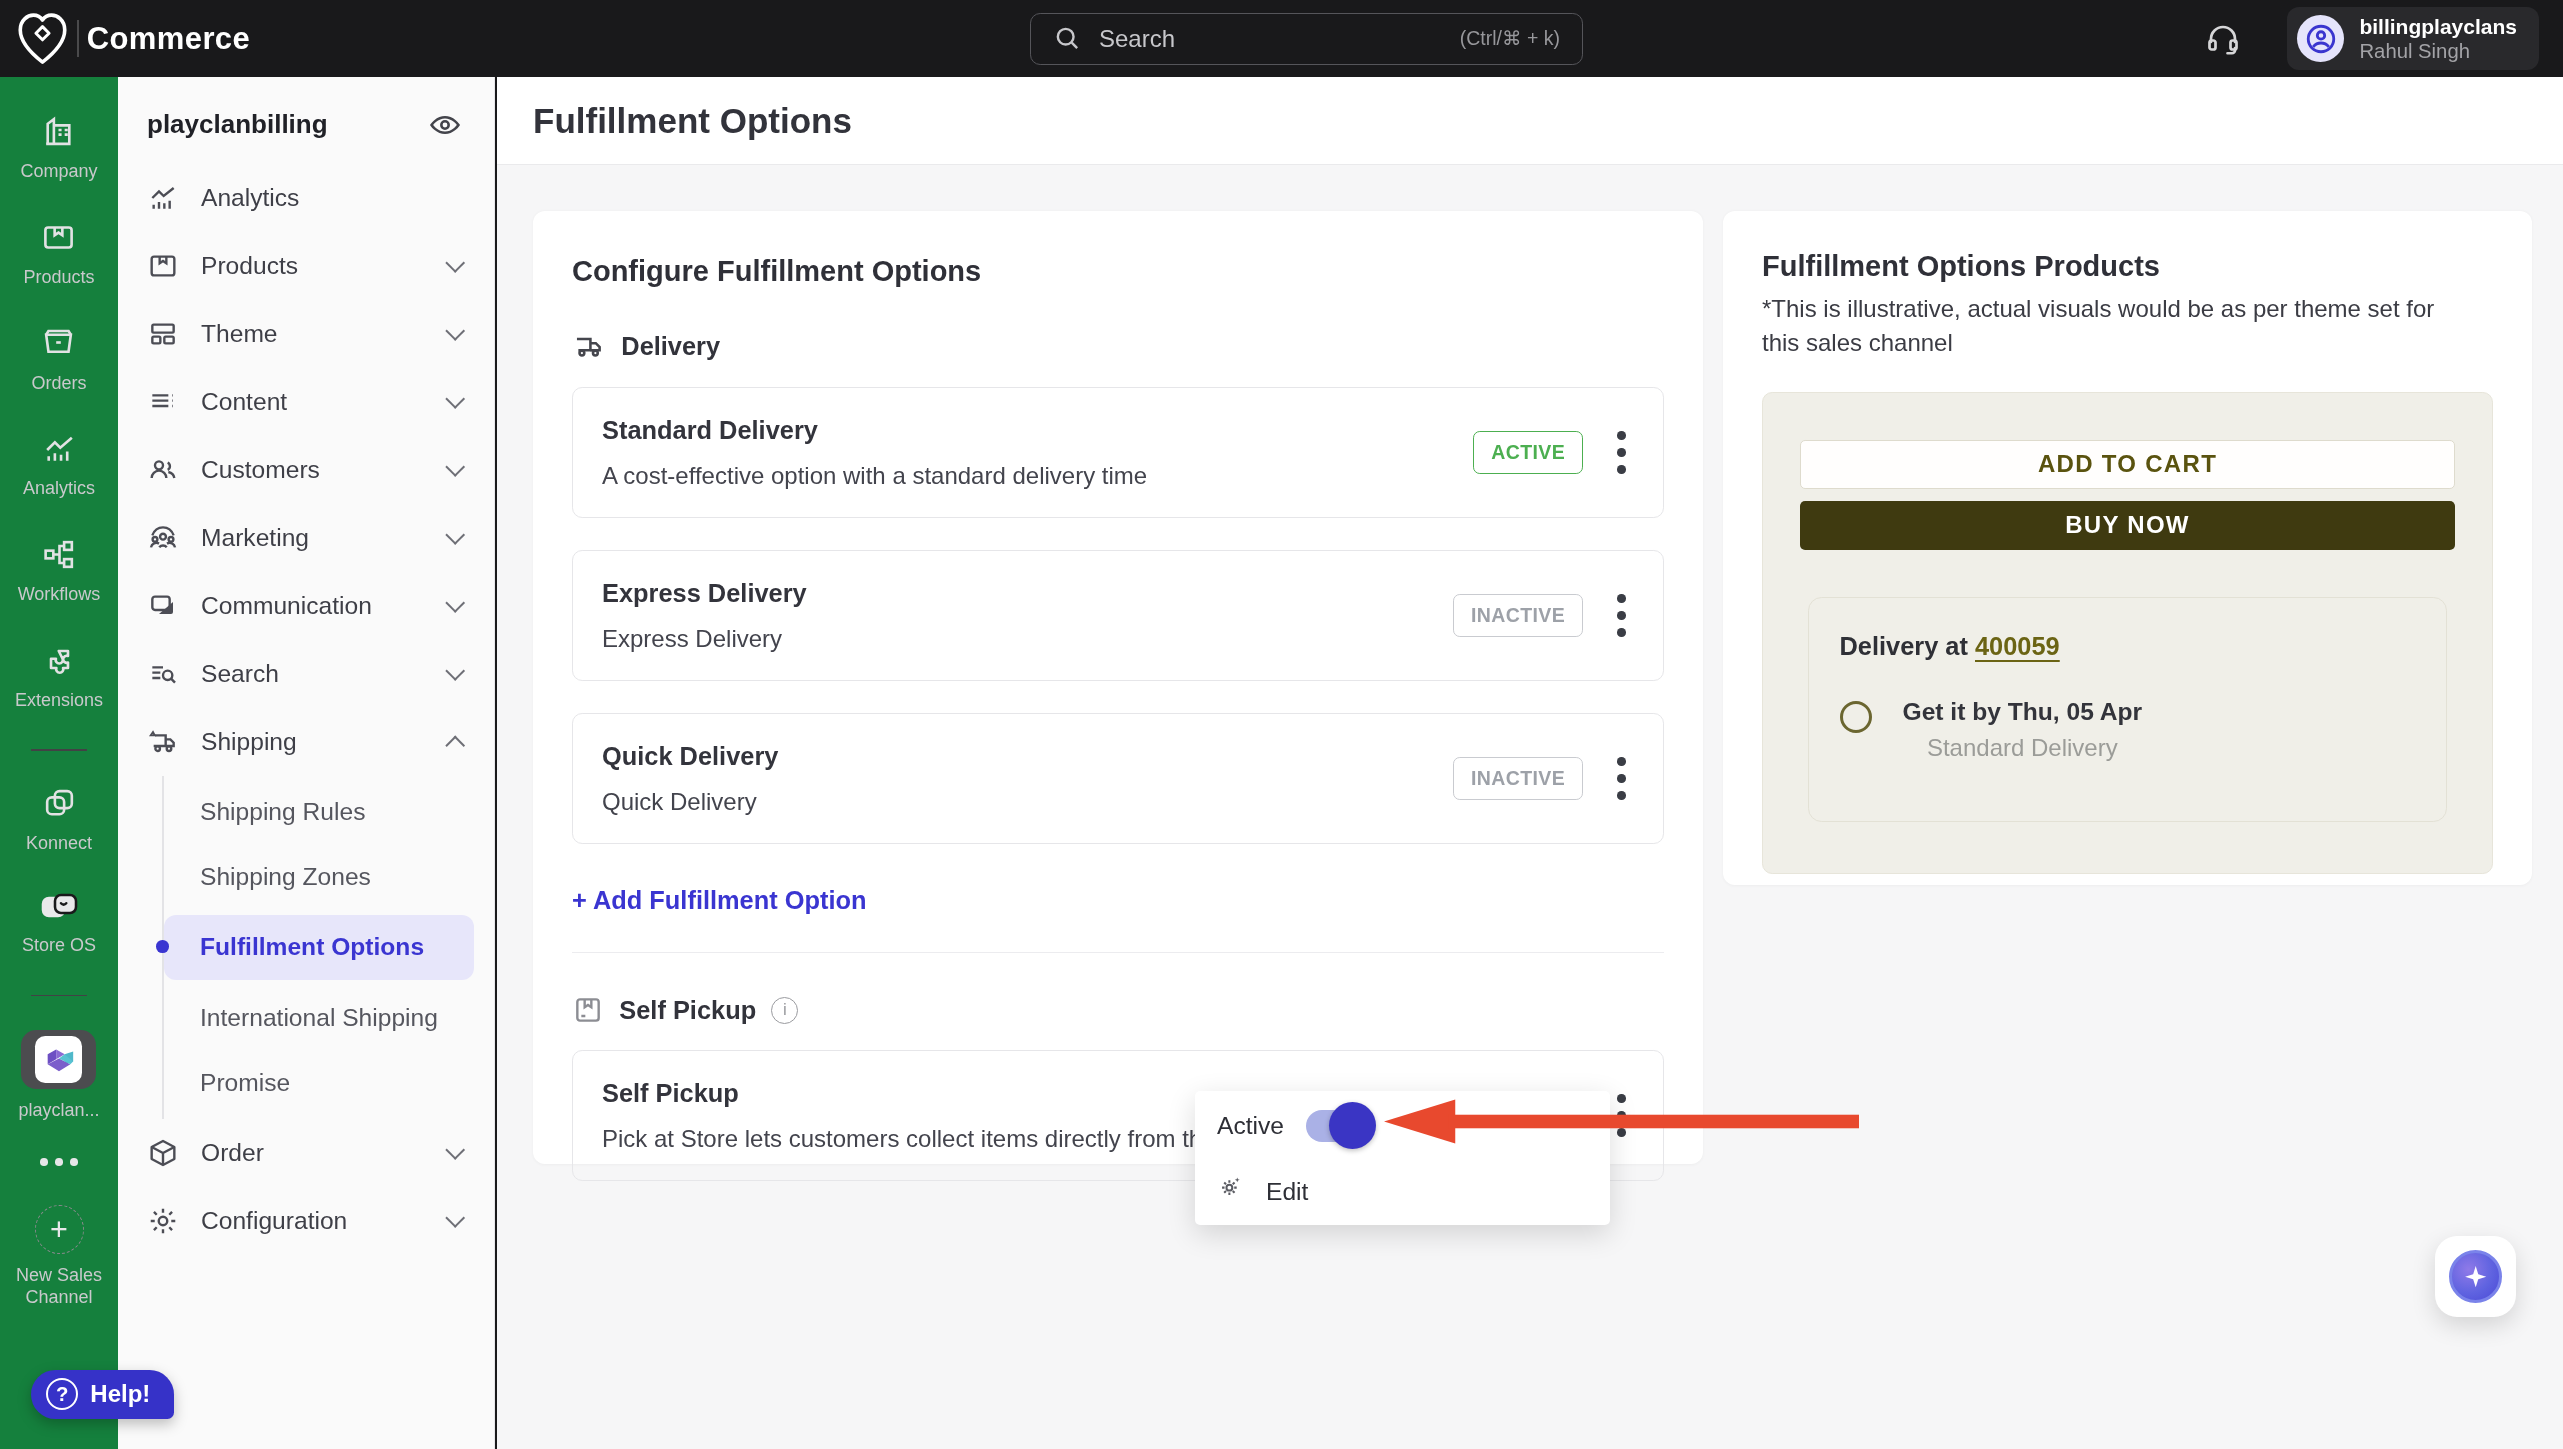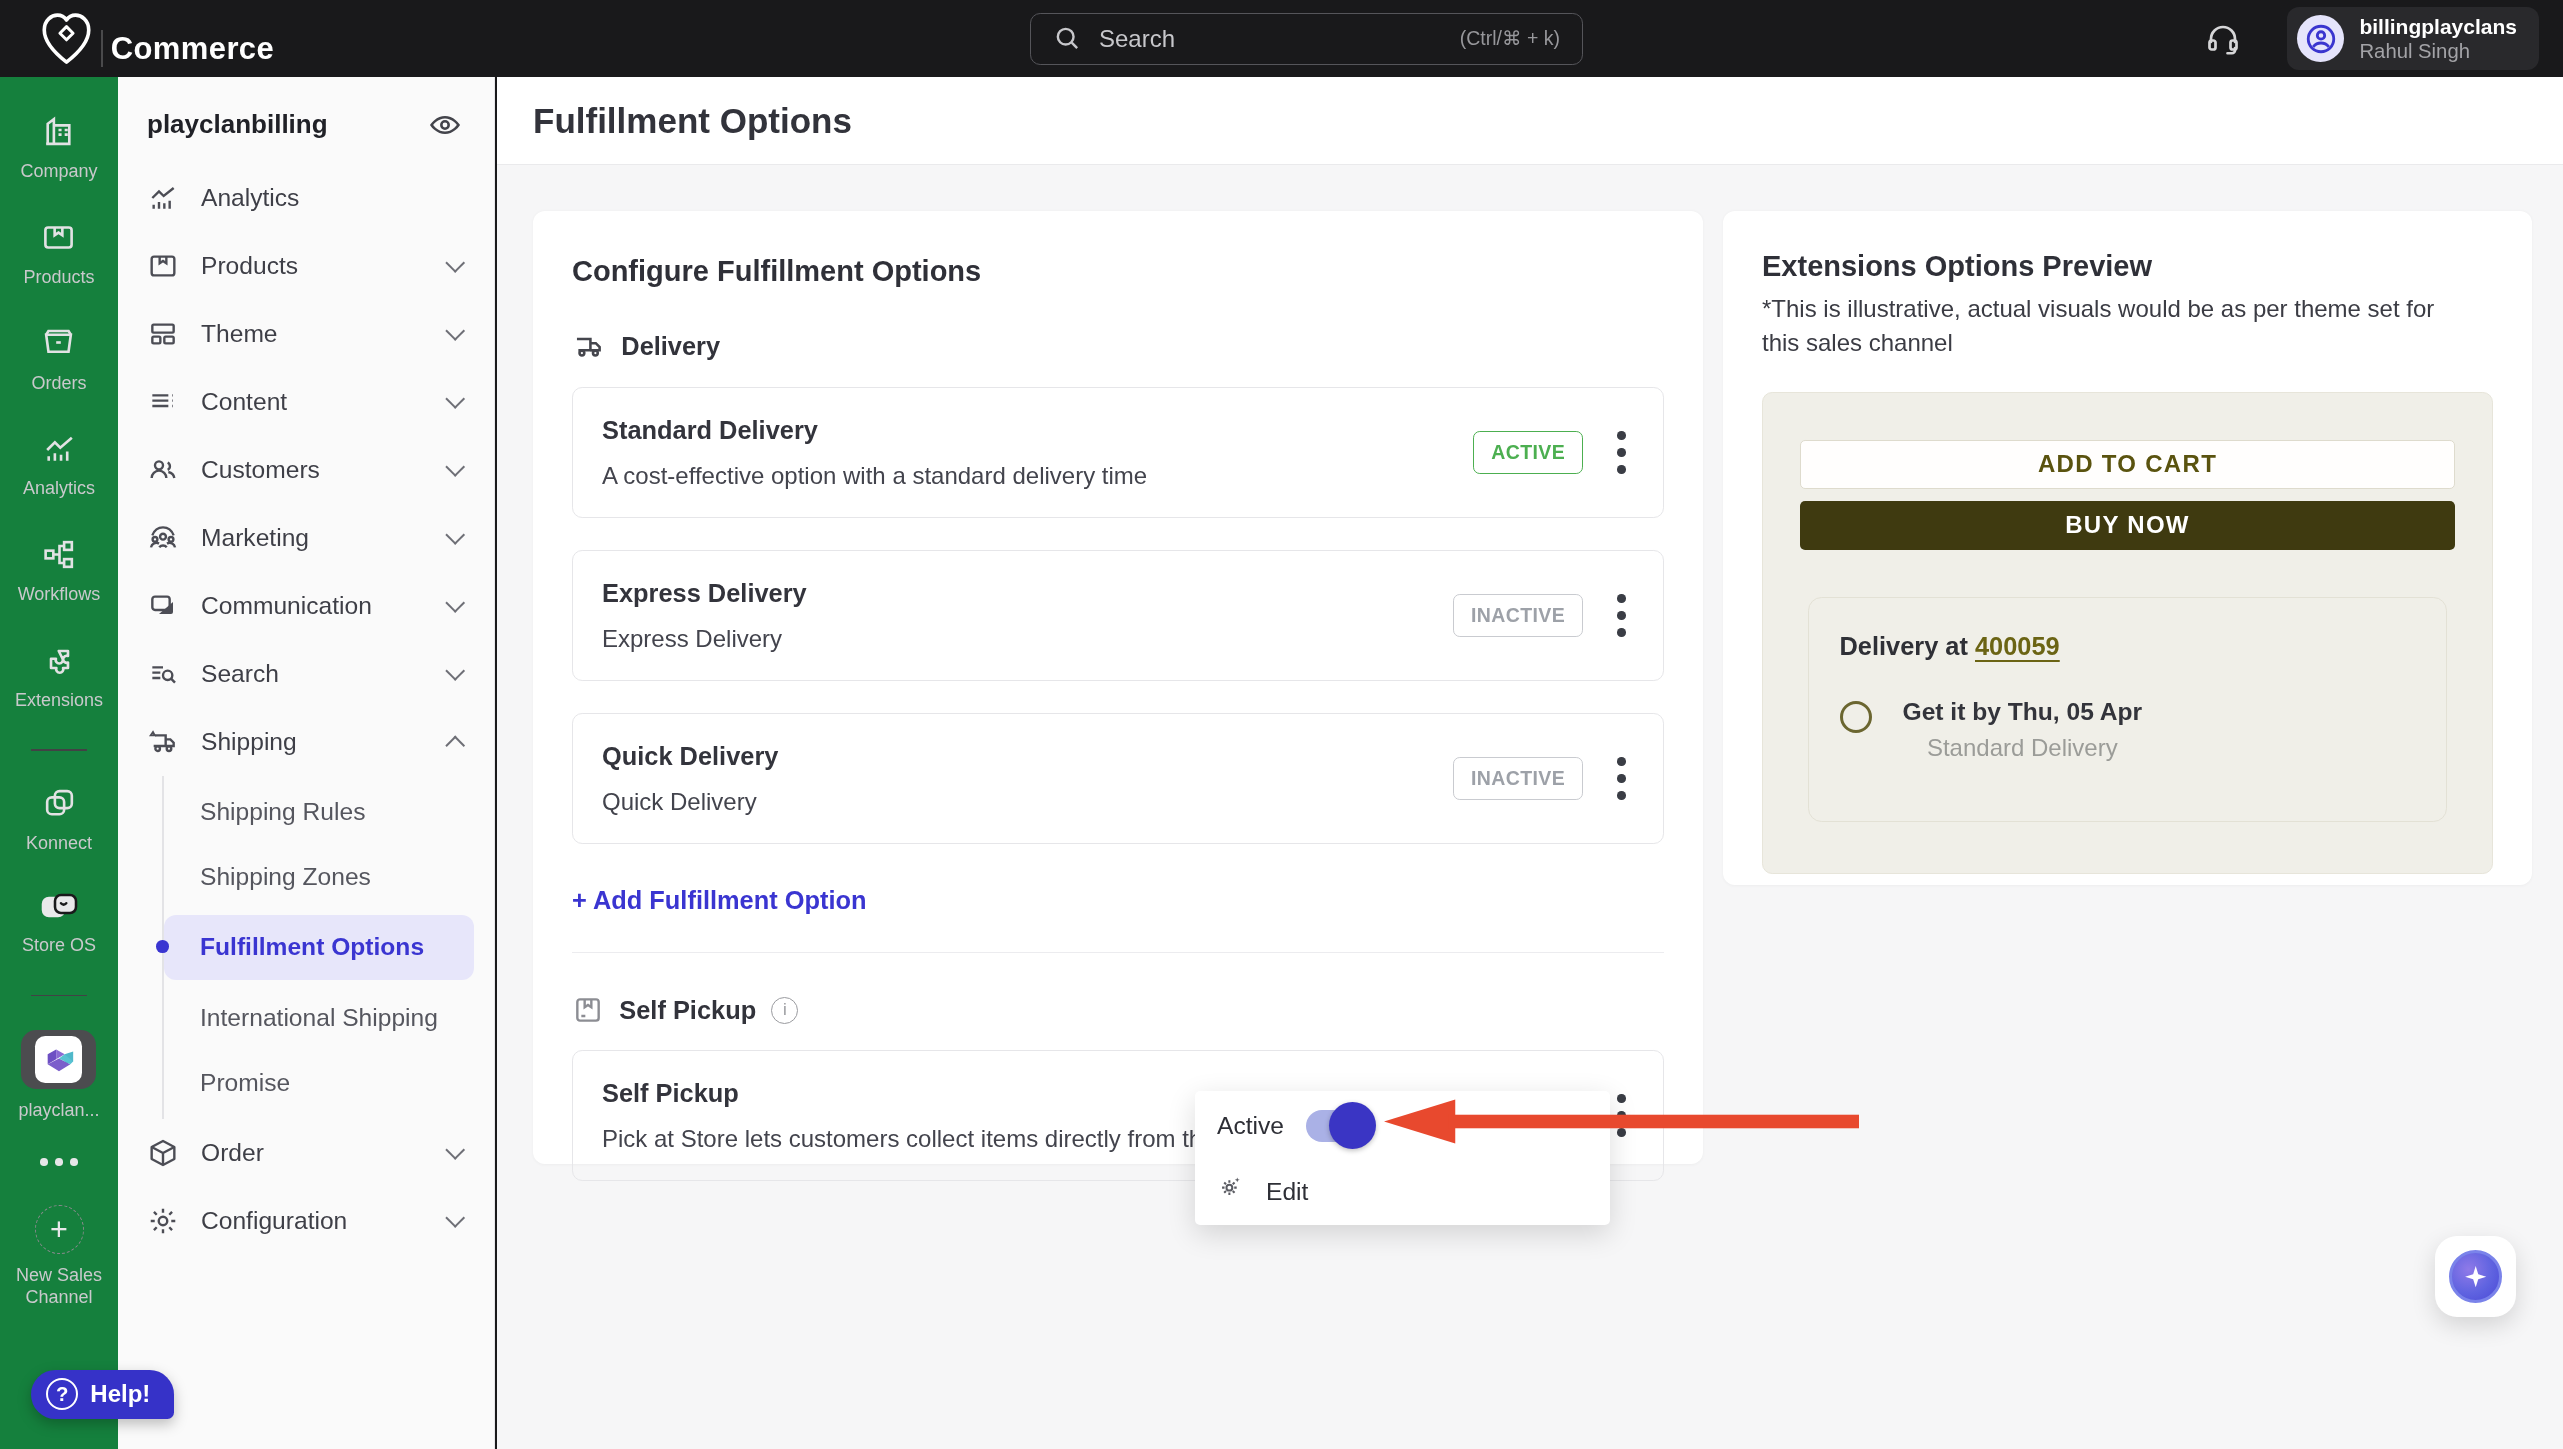--- a/index.html
+++ b/index.html
@@ -8,21 +8,21 @@
     width: 2563px; height: 1449px; position: relative; overflow: hidden;
     font-family: "Liberation Sans", sans-serif; color: #32333b;
   }
   svg { display: block; }
 
   
   .navbar {
     position: absolute; top: 0; left: 0; width: 2563px; height: 77px;
     background: #19191b; display: flex; align-items: center; z-index: 40;
   }
-  .brand-wrap { display: flex; align-items: flex-end; gap: 8px; padding-left: 40px; }
+  .brand-wrap { display: flex; align-items: center; gap: 8px; padding-left: 16px; }
   .brand-divider { width: 1.7px; height: 37px; background: #4a4a4c; }
   .brand-name { color: #fff; font-size: 31px; font-weight: 600; letter-spacing: 0.4px; }
   .search-box {
     position: absolute; left: 1030px; top: 12.7px; width: 553px; height: 52px;
     border: 1.7px solid #55555a; border-radius: 10.2px; display: flex; align-items: center;
     padding: 0 22px; gap: 17px; color: #b9b9bd;
   }
   .search-box .ph { font-size: 24px; color: #c7c7cb; flex: 1; }
   .search-box .hint { font-size: 19.5px; color: #97979b; }
   .nav-right { position: absolute; right: 24px; top: 0; height: 77px; display: flex; align-items: center; gap: 46px; }
@@ -591,21 +591,21 @@
     </div>
 
     <span class="annotation-arrow">
       <svg width="475" height="51" viewBox="0 0 280 30">
         <polygon points="0,15 42,2 42,28" fill="#e8492e"></polygon>
         <rect x="38" y="11" width="242" height="8" fill="#e8492e"></rect>
       </svg>
     </span>
 
     <div class="card preview-card">
-      <div class="preview-title">Extensions Options Preview</div>
+      <div class="preview-title">Fulfillment Options Products</div>
       <div class="preview-note">*This is illustrative, actual visuals would be as per theme set for this sales channel</div>
 
       <div class="theme-panel">
         <div class="btn-cart">ADD TO CART</div>
         <div class="btn-buy">BUY NOW</div>
 
         <div class="delivery-box">
           <div class="delivery-at">
             <span>Delivery at </span><span class="pincode">400059</span>
           </div>

